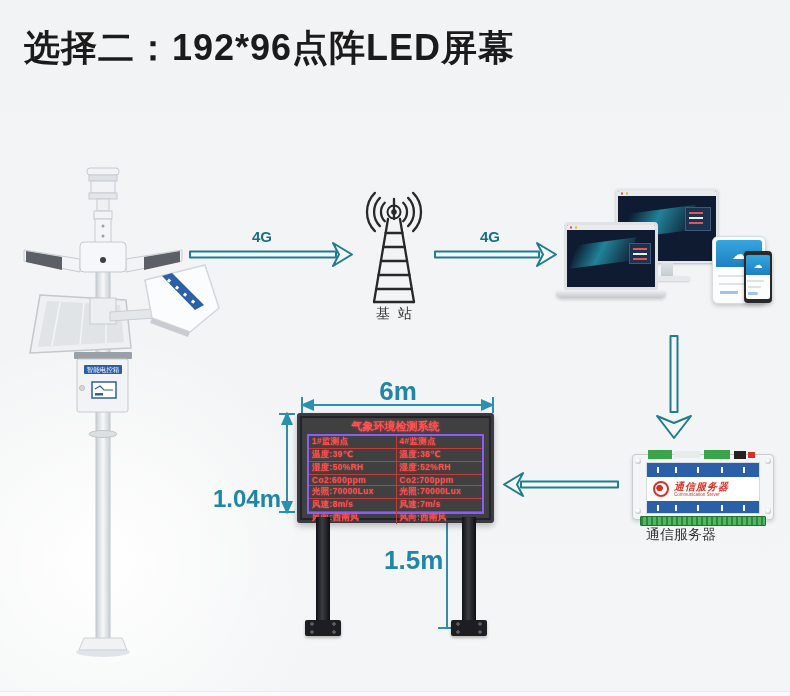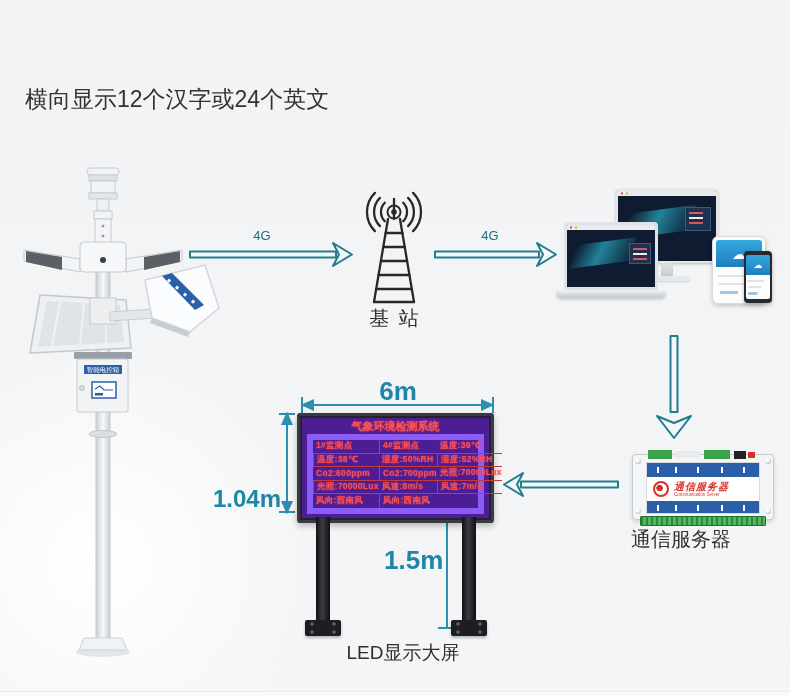--- a/index.html
+++ b/index.html
@@ -5,45 +5,45 @@
   html,body{margin:0;padding:0;background:#e9eaec;}
   #canvas{
     position:relative;width:790px;height:696px;overflow:hidden;
     background:radial-gradient(circle at 100px 560px,#ffffff 0,rgba(255,255,255,0) 230px),
                linear-gradient(#f2f3f5,#f4f5f6);
     font-family:"Liberation Sans","DejaVu Sans",sans-serif;
   }
   .abs{position:absolute;}
   .page-title{left:24px;top:24px;font-size:36px;font-weight:700;color:#1b1b1b;letter-spacing:1px;}
   .page-subtitle{left:25px;top:84px;font-size:23px;color:#333;}
-  .link-label{width:44px;text-align:center;font-size:13px;font-weight:400;color:#16707f;}
-  .node-label{font-size:20px;color:#333;text-align:center;}
+  .link-label{width:44px;text-align:center;font-size:15px;font-weight:700;color:#16707f;}
+  .node-label{font-size:14px;color:#333;text-align:center;}
   .dim-label{color:#1f86a7;font-weight:600;}
   .caption{font-size:19px;color:#2f2f2f;text-align:center;}
 
   
   .screen-dark{background:#0e1b30;overflow:hidden;position:relative;}
   .browser-bar{position:absolute;left:0;top:0;right:0;height:5px;background:#e9ebee;
     background-image:radial-gradient(circle at 4px 2.5px,#e25555 1px,transparent 1.3px),
                      radial-gradient(circle at 9px 2.5px,#f0b429 1px,transparent 1.3px);}
   .dash-streak{position:absolute;background:linear-gradient(100deg,rgba(46,199,222,0),rgba(46,199,222,.6) 45%,rgba(46,199,222,.08));transform:skewX(-25deg) rotate(-8deg);}
   .dash-panel{position:absolute;background-color:#1d3250;border:1px solid #3c5a80;
     background-image:linear-gradient(#e25555,#e25555),linear-gradient(#eceff1,#eceff1),linear-gradient(#e25555,#e25555);
     background-size:14px 2px;background-position:3px 4px,3px 9px,3px 14px;background-repeat:no-repeat;}
   .mini-header{position:absolute;left:0;top:0;right:0;height:45%;background:linear-gradient(#35a7dd,#1f7fc0);
     display:flex;align-items:center;justify-content:center;color:#fff;}
   .mini-body{position:absolute;left:0;top:45%;right:0;bottom:0;background:#fdfdfe;
     background-image:linear-gradient(#dfe3e7,#dfe3e7),linear-gradient(#dfe3e7,#dfe3e7),linear-gradient(#9fc5e8,#9fc5e8);
     background-size:70% 2px,55% 2px,40% 3px;background-position:15% 25%,15% 50%,15% 80%;background-repeat:no-repeat;}
 
   
   .led-frame{left:297px;top:413px;width:191px;height:104px;background:#232329;border:3px solid #3a3a42;border-radius:3px;box-shadow:0 3px 6px rgba(0,0,0,.25);}
-  .led-screen{position:absolute;left:2px;top:2px;right:2px;bottom:2px;background:#4c1d95;}
+  .led-screen{position:absolute;left:2px;top:2px;right:2px;bottom:2px;background:#404040;}
   .led-title{height:16px;line-height:16px;text-align:center;font-size:11px;font-weight:700;color:#ff5454;text-shadow:0 0 3px rgba(255,70,70,.8);}
-  .led-grid{position:absolute;left:5px;right:5px;top:16px;bottom:4px;display:grid;grid-template-columns:1fr 1fr 1fr;grid-auto-rows:1fr;border:6px solid #8b5cf6;}
+  .led-grid{position:absolute;left:5px;right:5px;top:16px;bottom:4px;display:grid;grid-template-columns:1fr 1fr;grid-auto-rows:1fr;border:2px solid #8b5cf6;}
   .led-cell{display:flex;align-items:center;padding-left:3px;font-size:8.5px;font-weight:700;color:#ff4e4e;letter-spacing:.3px;text-shadow:0 0 2px rgba(255,80,80,.7);white-space:nowrap;}
   .led-cell:nth-child(even){border-left:1px solid #c03d3d;}
   .led-cell:not(:nth-last-child(-n+2)){border-bottom:1px solid #c03d3d;}
   .led-leg{width:14px;height:105px;top:517px;background:linear-gradient(90deg,#101014,#3c3c44 45%,#0e0e12);}
   .led-foot{width:36px;height:16px;top:620px;border-radius:2px;box-shadow:0 2px 3px rgba(0,0,0,.25);
     background:radial-gradient(circle at 7px 4px,#5a5a62 1.5px,transparent 2px),
                radial-gradient(circle at 29px 4px,#5a5a62 1.5px,transparent 2px),
                radial-gradient(circle at 7px 12px,#5a5a62 1.5px,transparent 2px),
                radial-gradient(circle at 29px 12px,#5a5a62 1.5px,transparent 2px),#1d1d22;}
 
@@ -69,21 +69,21 @@
   .server-terminal{position:absolute;left:8px;right:8px;bottom:2px;height:8px;border:1px solid #24702f;border-radius:1px;
     background:repeating-linear-gradient(90deg,#2c8a3c 0 2px,#52b85f 2px 5px);}
 
   .bottom-strip{left:0;top:691px;width:790px;height:5px;background:#f8fbfd;border-top:1px solid #e7edf2;}
 </style>
 </head>
 <body>
 
 <div id="canvas">
 
-  <div class="abs page-subtitle">横向显示12个汉字或24个英文</div>
+  <div class="abs page-title">选择二：192*96点阵LED屏幕</div>
 
   <svg class="abs" style="left:0;top:160px;" width="240" height="500" viewBox="0 0 240 500">
     <defs>
       <linearGradient id="poleG" x1="0" y1="0" x2="1" y2="0">
         <stop offset="0" stop-color="#c9ced3"></stop>
           <stop offset=".5" stop-color="#f7f8f9"></stop>
           <stop offset="1" stop-color="#c9ced3"></stop>
       </linearGradient>
     </defs>
 
@@ -297,16 +297,15 @@
   </div>
   <div class="abs led-leg" style="left:316px;"></div>
   <div class="abs led-leg" style="left:462px;"></div>
   <div class="abs led-foot" style="left:305px;"></div>
   <div class="abs led-foot" style="left:451px;"></div>
 
   <div class="abs dim-label" style="left:368px;top:376px;width:60px;text-align:center;font-size:26px;">6m</div>
   <div class="abs dim-label" style="left:211px;top:448px;width:70px;text-align:right;font-size:24px;margin-top:37px;">1.04m</div>
   <div class="abs dim-label" style="left:384px;top:545px;width:64px;font-size:26px;">1.5m</div>
 
-  <div class="abs caption" style="left:329px;top:640px;width:148px;">LED显示大屏</div>
 
   <div class="abs bottom-strip"></div>
 </div>
 
 </body></html>

